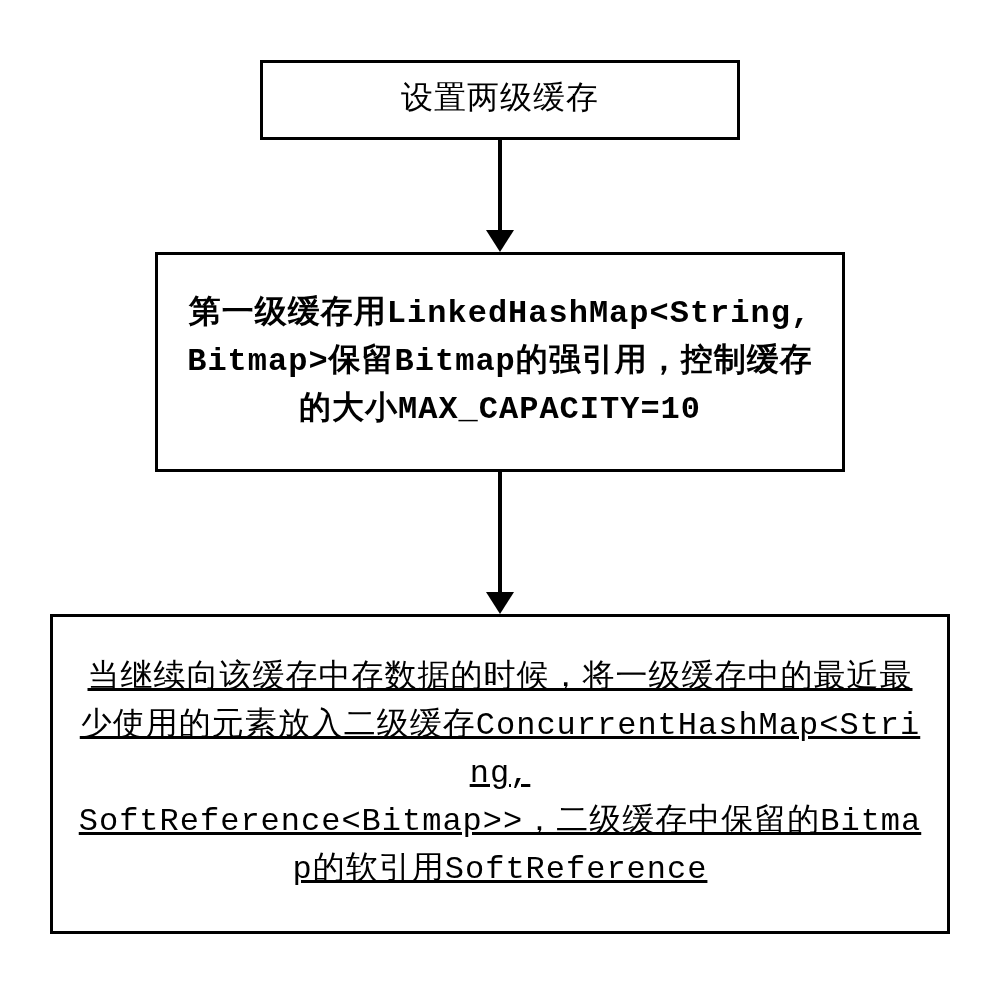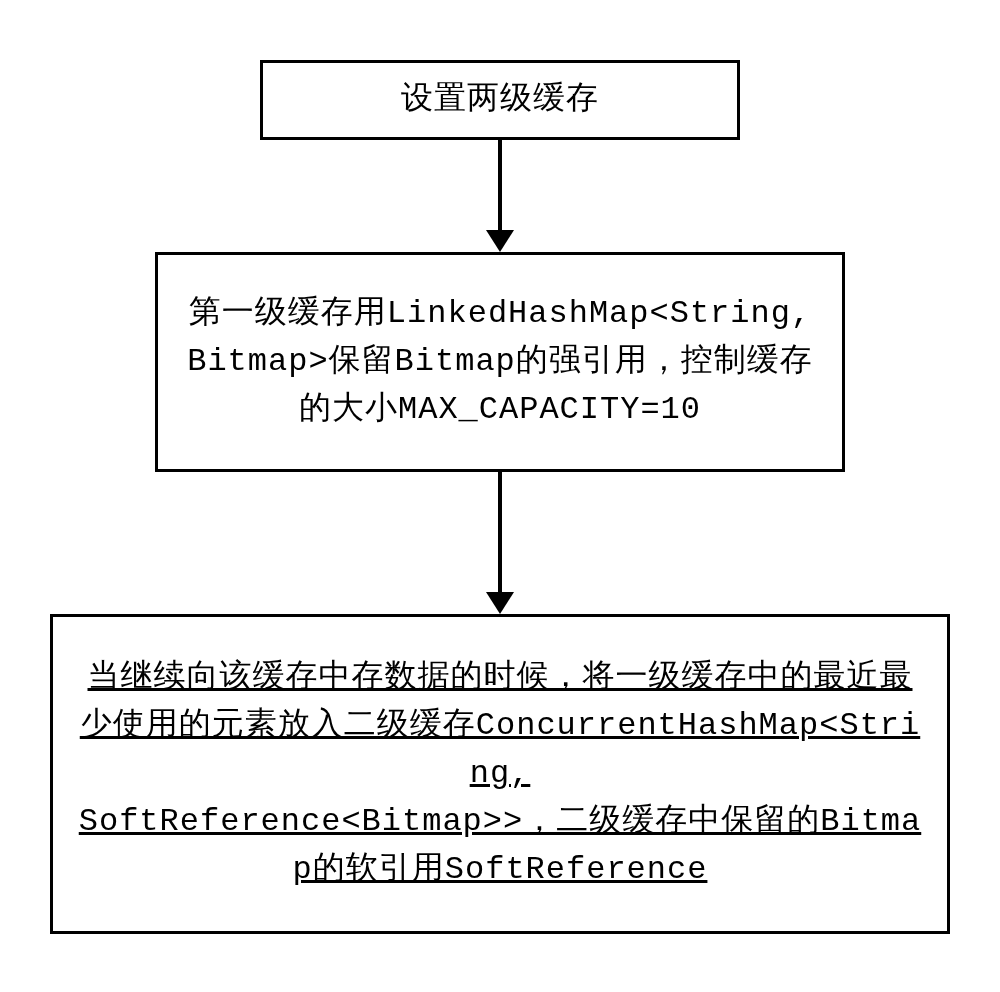--- a/index.html
+++ b/index.html
@@ -29,20 +29,21 @@
     letter-spacing: 1px;
     word-break: break-all;
   }
   .box1 {
     width: 480px;
     height: 80px;
   }
   .box2 {
     width: 690px;
     height: 220px;
+    font-weight: bold;
   }
   .box3 {
     width: 900px;
     height: 320px;
   }
   .arrow {
     display: flex;
     flex-direction: column;
     align-items: center;
   }

